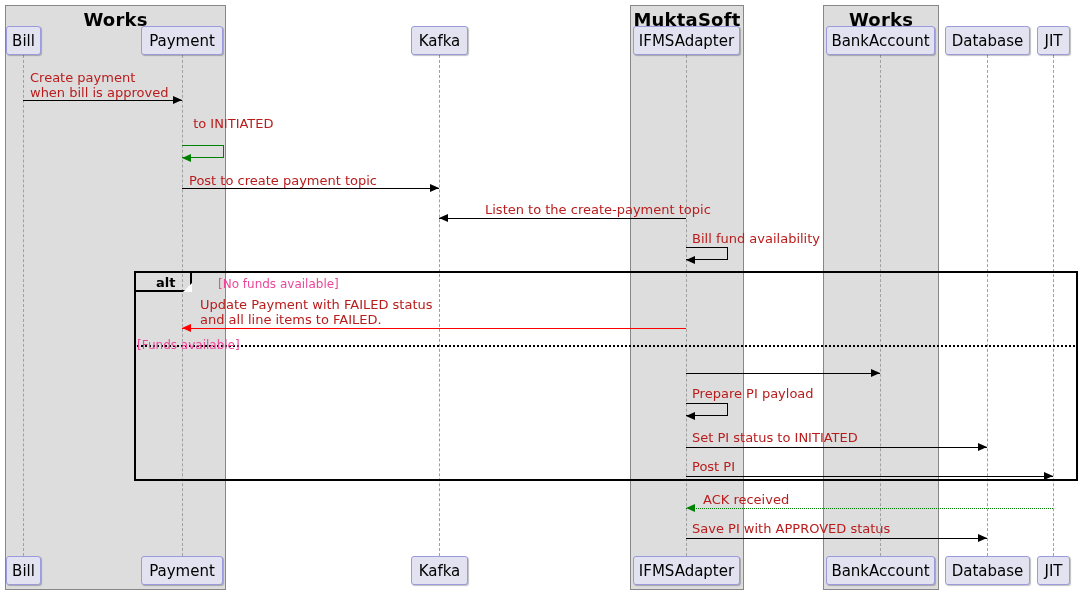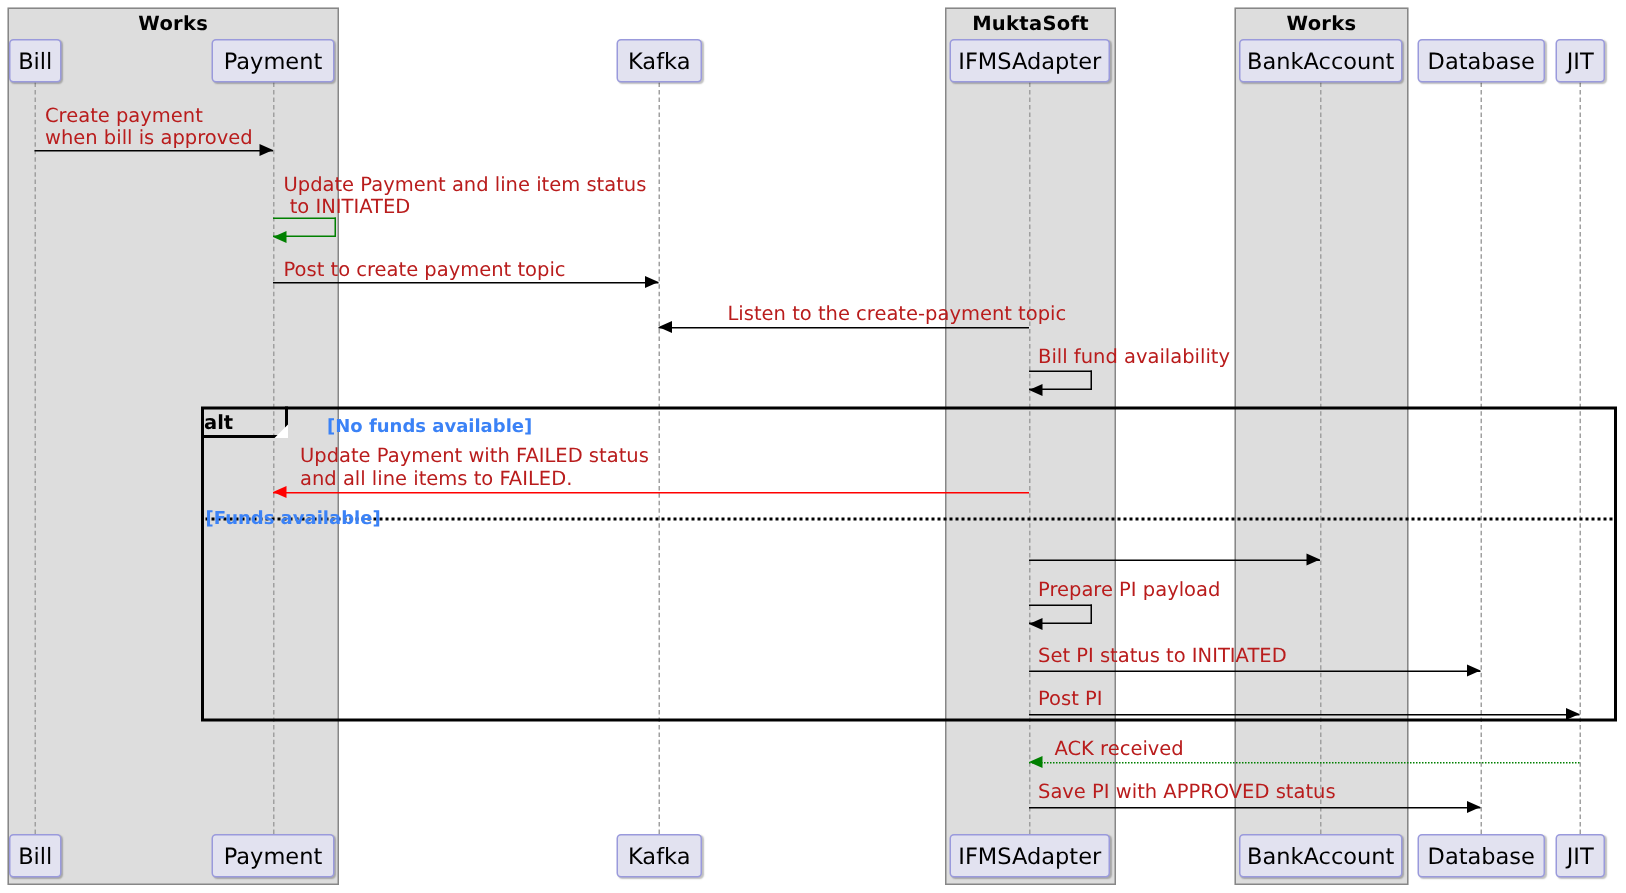--- a/index.html
+++ b/index.html
@@ -23,21 +23,21 @@
     background: #DDDDDD;
     border: 1px solid #878787;
     box-sizing: border-box;
   }
   .group-title {
     position: absolute;
     top: 3px;
     left: 0;
     width: 100%;
     text-align: center;
-    font-size: 13px;
+    font-size: 18px;
     font-weight: bold;
     color: #000000;
     font-family: "DejaVu Sans", sans-serif;
     letter-spacing: 0.2px;
   }
   
   .lifeline {
     position: absolute;
     width: 0;
     border-left: 1px dashed #A0A0A0;
@@ -121,22 +121,22 @@
     color: #000000;
     font-family: "DejaVu Sans", sans-serif;
   }
   .alt-corner {
     position: absolute;
     width: 0; height: 0;
   }
   .guard {
     position: absolute;
     font-size: 12px;
-    font-weight: bold;
-    color: #3b82f6;
+    font-weight: normal;
+    color: #ec4899;
     white-space: nowrap;
     font-family: "DejaVu Sans", sans-serif;
   }
   .alt-divider {
     position: absolute;
     height: 0;
     border-top: 2px dotted #000000;
   }
 </style>
 </head>
@@ -198,30 +198,30 @@
     </div>
     <div class="participant" style="left: 1037px; top: 26px; width: 33px; height: 29px; background: rgb(226, 226, 240); border-color: rgb(154, 154, 220);">
       <span>JIT</span>
     </div>
     <div class="participant" style="left: 1037px; top: 556px; width: 33px; height: 29px; background: rgb(226, 226, 240); border-color: rgb(154, 154, 220);">
       <span>JIT</span>
     </div>
     <div class="alt-frame" style="left: 134px; top: 271px; width: 944px; height: 210px;"></div>
     <div class="alt-tab" style="left: 134px; top: 271px; width: 58px; height: 21px;"></div>
     <div class="alt-corner" style="left: 183px; top: 283px; border-bottom: 9px solid rgb(255, 255, 255); border-left: 9px solid transparent;"></div>
-    <div class="alt-tab-label" style="left: 136px; top: 275px;">alt</div>
+    <div class="alt-tab-label" style="left: 156px; top: 275px;">alt</div>
     <div class="guard" style="left: 218px; top: 277px;">[No funds available]</div>
     <div class="alt-divider" style="left: 134px; top: 345px; width: 944px;"></div>
     <div class="guard" style="left: 137px; top: 338px;">[Funds available]</div>
     <div class="msg-line" style="left: 23px; top: 100px; width: 159px; border-top-color: rgb(0, 0, 0); border-top-style: solid;"></div>
     <div class="arrowhead arrow-right" style="left: 173px; top: 96px; border-left-color: rgb(0, 0, 0);"></div>
     <div class="msg-label" style="left: 30px; top: 70px;"><div>Create payment</div><div>when bill is approved</div></div>
     <div class="selfloop green" style="left: 182px; top: 145px; width: 42px; height: 13px; border-color: rgb(0, 128, 0);"></div>
     <div class="arrowhead arrow-left" style="left: 182px; top: 154px; border-right-color: rgb(0, 128, 0);"></div>
-    <div class="msg-label" style="left: 189px; top: 116px;"><div>Update Payment and line item status</div><div> to INITIATED</div></div>
+    <div class="msg-label" style="left: 189px; top: 116px;"><div> to INITIATED</div></div>
     <div class="msg-line" style="left: 182px; top: 188px; width: 257px; border-top-color: rgb(0, 0, 0); border-top-style: solid;"></div>
     <div class="arrowhead arrow-right" style="left: 430px; top: 184px; border-left-color: rgb(0, 0, 0);"></div>
     <div class="msg-label" style="left: 189px; top: 173px;"><div>Post to create payment topic</div></div>
     <div class="msg-line" style="left: 439px; top: 218px; width: 247px; border-top-color: rgb(0, 0, 0); border-top-style: solid;"></div>
     <div class="arrowhead arrow-left" style="left: 439px; top: 214px; border-right-color: rgb(0, 0, 0);"></div>
     <div class="msg-label" style="left: 457px; top: 202px; margin-left: 28px;"><div>Listen to the create-payment topic</div></div>
     <div class="selfloop" style="left: 686px; top: 247px; width: 42px; height: 13px; border-color: rgb(0, 0, 0);"></div>
     <div class="arrowhead arrow-left" style="left: 686px; top: 256px; border-right-color: rgb(0, 0, 0);"></div>
     <div class="msg-label" style="left: 692px; top: 231px;"><div>Bill fund availability</div></div>
     <div class="msg-line" style="left: 182px; top: 328px; width: 504px; border-top-color: rgb(255, 0, 0); border-top-style: solid;"></div>

